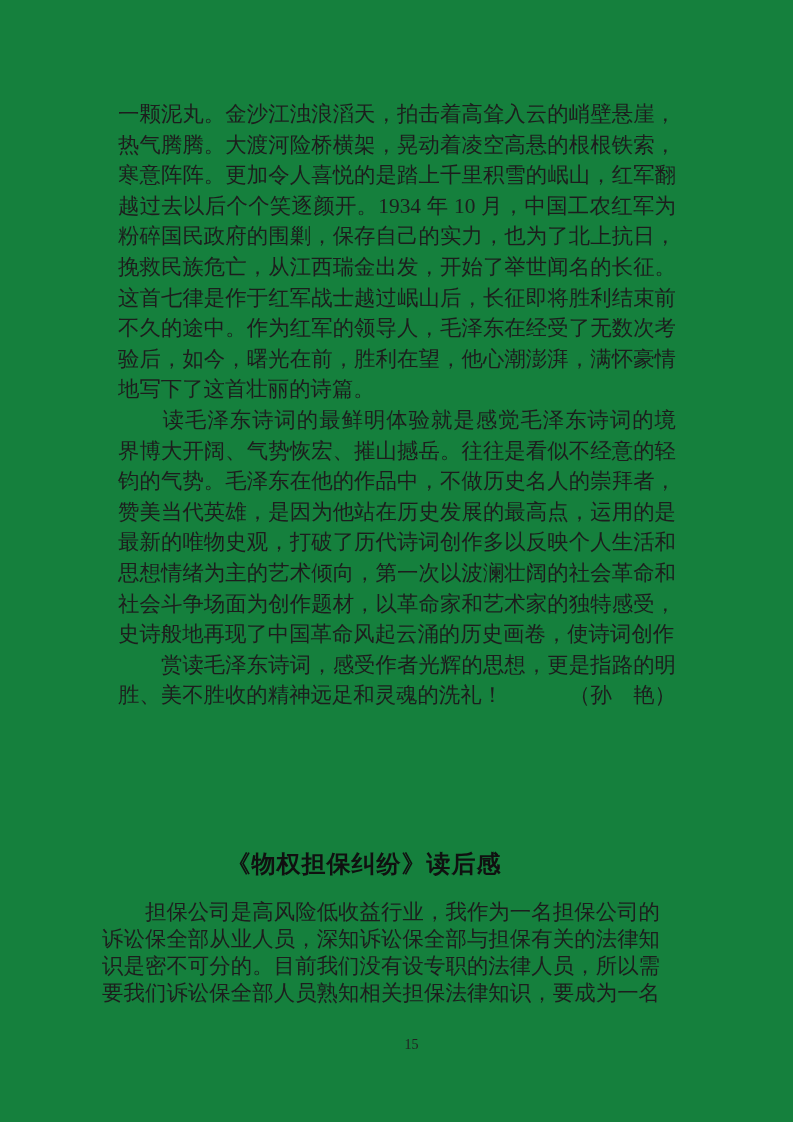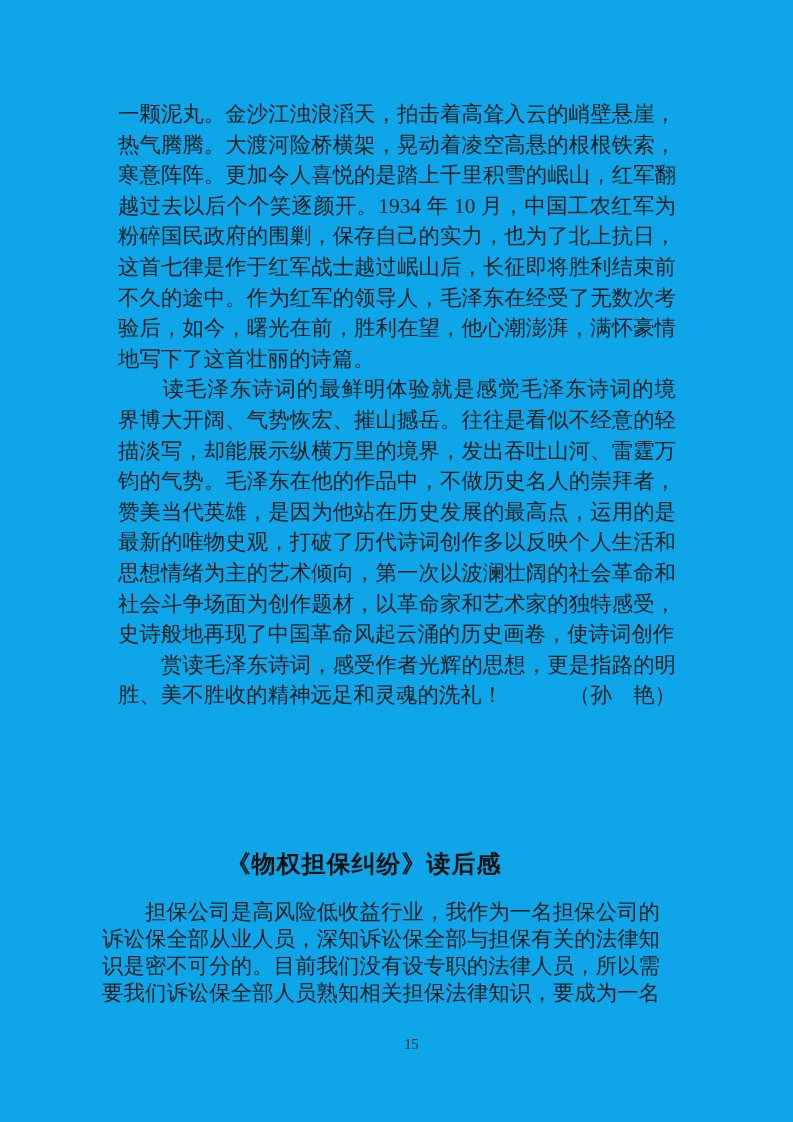--- a/index.html
+++ b/index.html
@@ -1,21 +1,21 @@
 <!DOCTYPE html>
 <html lang="zh"><head>
 <meta charset="utf-8">
 <style>
   html,body { margin:0; padding:0; }
   body { background:#9e9e9e; }
   .page {
     position:relative;
     width:793px; height:1122px;
     margin:0 auto;
-    background:#0ea5e9;
+    background:#15803d;
     overflow:hidden;
   }
   
   .block-a {
     position:absolute; left:118px; top:99px; width:558px;
     font-family:"Liberation Serif","DejaVu Serif",serif;
     font-size:21.4px; line-height:30.6px;
     color:#1d1d1d;
   }
   .line {
@@ -57,30 +57,30 @@
 <div class="page">
 
   <main class="block-a">
 
     <section class="para endleft">
         <div class="line">一颗泥丸。金沙江浊浪滔天，拍击着高耸入云的峭壁悬崖，</div>
         <div class="line">热气腾腾。大渡河险桥横架，晃动着凌空高悬的根根铁索，</div>
         <div class="line">寒意阵阵。更加令人喜悦的是踏上千里积雪的岷山，红军翻</div>
         <div class="line">越过去以后个个笑逐颜开。1934 年 10 月，中国工农红军为</div>
         <div class="line">粉碎国民政府的围剿，保存自己的实力，也为了北上抗日，</div>
+        <div class="line">挽救民族危亡，从江西瑞金出发，开始了举世闻名的长征。</div>
         <div class="line">这首七律是作于红军战士越过岷山后，长征即将胜利结束前</div>
         <div class="line">不久的途中。作为红军的领导人，毛泽东在经受了无数次考</div>
         <div class="line">验后，如今，曙光在前，胜利在望，他心潮澎湃，满怀豪情</div>
         <div class="line">地写下了这首壮丽的诗篇。</div>
       </section>
 
     <section class="para endleft">
         <div class="line">　　读毛泽东诗词的最鲜明体验就是感觉毛泽东诗词的境</div>
         <div class="line">界博大开阔、气势恢宏、摧山撼岳。往往是看似不经意的轻</div>
-        <div class="line">描淡写，却能展示纵横万里的境界，发出吞吐山河、雷霆万</div>
         <div class="line">钧的气势。毛泽东在他的作品中，不做历史名人的崇拜者，</div>
         <div class="line">赞美当代英雄，是因为他站在历史发展的最高点，运用的是</div>
         <div class="line">最新的唯物史观，打破了历代诗词创作多以反映个人生活和</div>
         <div class="line">思想情绪为主的艺术倾向，第一次以波澜壮阔的社会革命和</div>
         <div class="line">社会斗争场面为创作题材，以革命家和艺术家的独特感受，</div>
         <div class="line">史诗般地再现了中国革命风起云涌的历史画卷，使诗词创作</div>
       </section>
 
     <section class="para">
         <div class="line">　　赏读毛泽东诗词，感受作者光辉的思想，更是指路的明</div>

